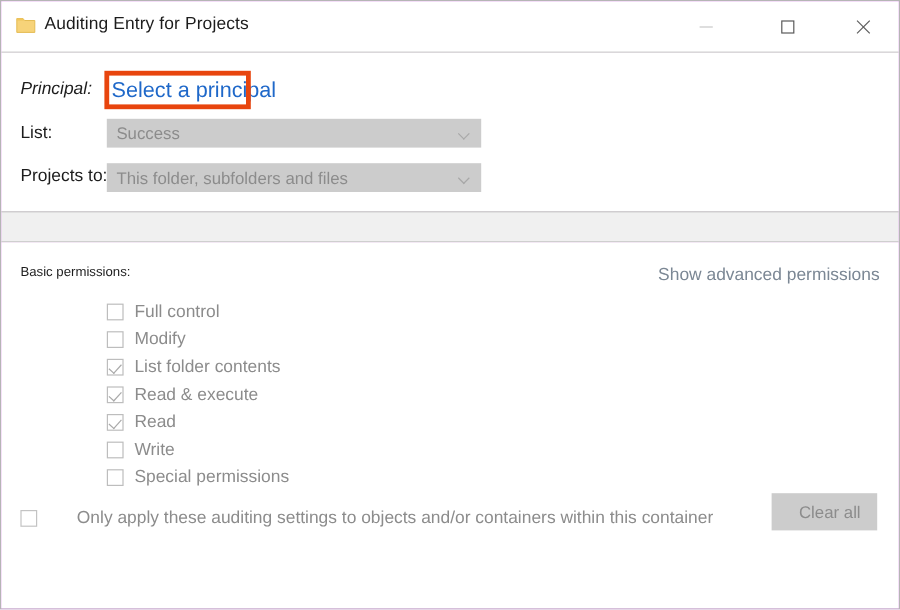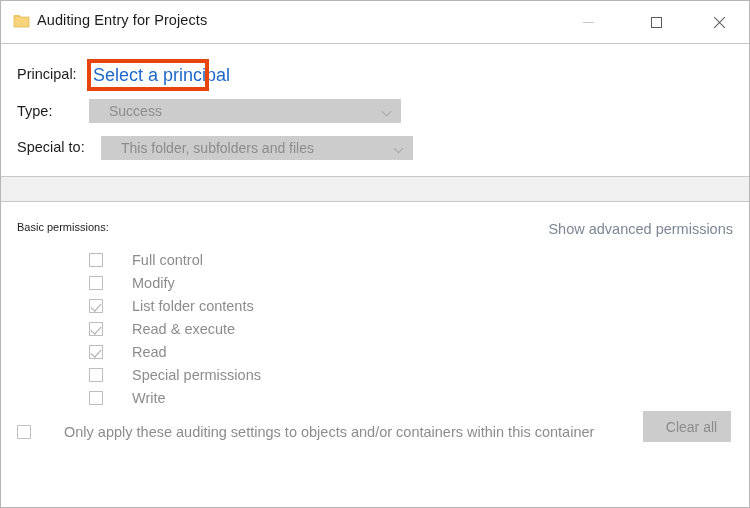--- a/index.html
+++ b/index.html
@@ -93,21 +93,21 @@
     height: 132px;
     background: #ffffff;
   }
   .row-label {
     position: absolute;
     left: 16px;
     font-size: 14.5px;
     color: #1c1c1c;
     white-space: nowrap;
   }
-  .lbl-principal { top: 22px; }
+  .lbl-principal { top: 22px; font-style: italic; }
   .lbl-type      { top: 59px; }
   .lbl-applies   { top: 95px; }
 
   .link-principal {
     position: absolute;
     left: 92px;
     top: 21px;
     font-size: 18px;
     color: #1f68c9;
     white-space: nowrap;
@@ -127,25 +127,25 @@
   .combo {
     position: absolute;
     left: 88px;
     height: 24px;
     background: #cccccc;
     box-sizing: border-box;
     display: flex;
     align-items: center;
   }
   .combo-type    { top: 55px;  width: 312px; }
-  .combo-applies { top: 92px;  width: 312px; margin-left: 12px; }
+  .combo-applies { top: 92px;  width: 312px; }
   .combo-value {
     font-size: 14px;
     color: #8c8c8c;
-    padding-left: 20px;
+    padding-left: 8px;
     white-space: nowrap;
   }
   .combo-chevron {
     position: absolute;
     right: 10px;
     top: 9px;
     width: 8px; height: 8px;
   }
   .combo-chevron:before {
     content: "";
@@ -201,21 +201,20 @@
     position: absolute;
     left: 88px;
     top: 46px;
     width: 420px;
   }
   .perm-item {
     position: relative;
     height: 23px;
     display: flex;
     align-items: center;
-    gap: 20px;
   }
   .cbx {
     position: relative;
     width: 14px;
     height: 14px;
     border: 1px solid #bdbdbd;
     background: #ffffff;
     box-sizing: border-box;
     flex: none;
   }
@@ -291,27 +290,27 @@
     <div class="winbtn close">
       <span class="glyph-close"></span>
     </div>
   </div>
 
   <div class="form-area">
     <span class="row-label lbl-principal">Principal:</span>
     <span class="link-principal">Select a principal</span>
     <span class="highlight-box"></span>
 
-    <span class="row-label lbl-type">Type:</span>
+    <span class="row-label lbl-type">List:</span>
     <div class="combo combo-type">
       <span class="combo-value">Success</span>
       <span class="combo-chevron"></span>
     </div>
 
-    <span class="row-label lbl-applies">Special to:</span>
+    <span class="row-label lbl-applies">Projects to:</span>
     <div class="combo combo-applies">
       <span class="combo-value">This folder, subfolders and files</span>
       <span class="combo-chevron"></span>
     </div>
   </div>
 
   <div class="band"></div>
 
   <div class="perm-area">
     <span class="perm-title">Basic permissions:</span>
@@ -333,25 +332,25 @@
       <div class="perm-item">
         <span class="cbx checked"></span>
         <span class="perm-label">Read &amp; execute</span>
       </div>
       <div class="perm-item">
         <span class="cbx checked"></span>
         <span class="perm-label">Read</span>
       </div>
       <div class="perm-item">
         <span class="cbx"></span>
+        <span class="perm-label">Write</span>
+      </div>
+      <div class="perm-item">
+        <span class="cbx"></span>
         <span class="perm-label">Special permissions</span>
-      </div>
-      <div class="perm-item">
-        <span class="cbx"></span>
-        <span class="perm-label">Write</span>
       </div>
     </div>
 
     <div class="footer-check">
       <span class="cbx"></span>
       <span class="footer-label">Only apply these auditing settings to objects and/or containers within this container</span>
     </div>
 
     <button class="btn-clear">Clear all</button>
   </div>

